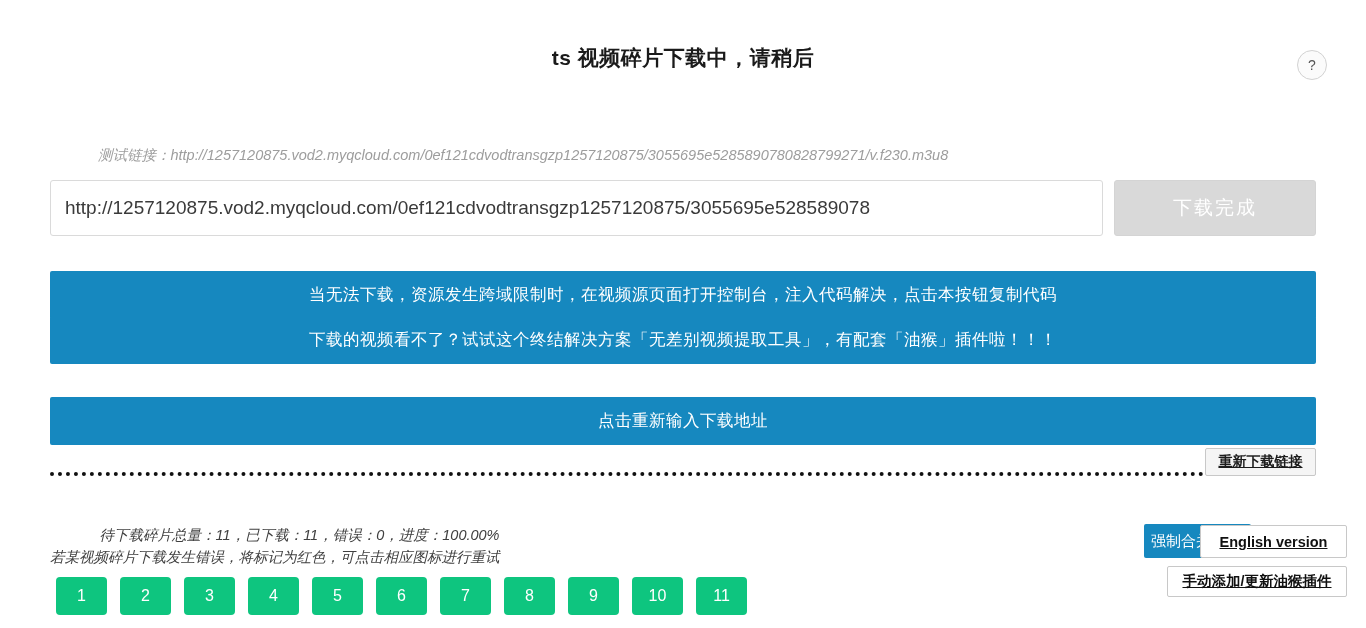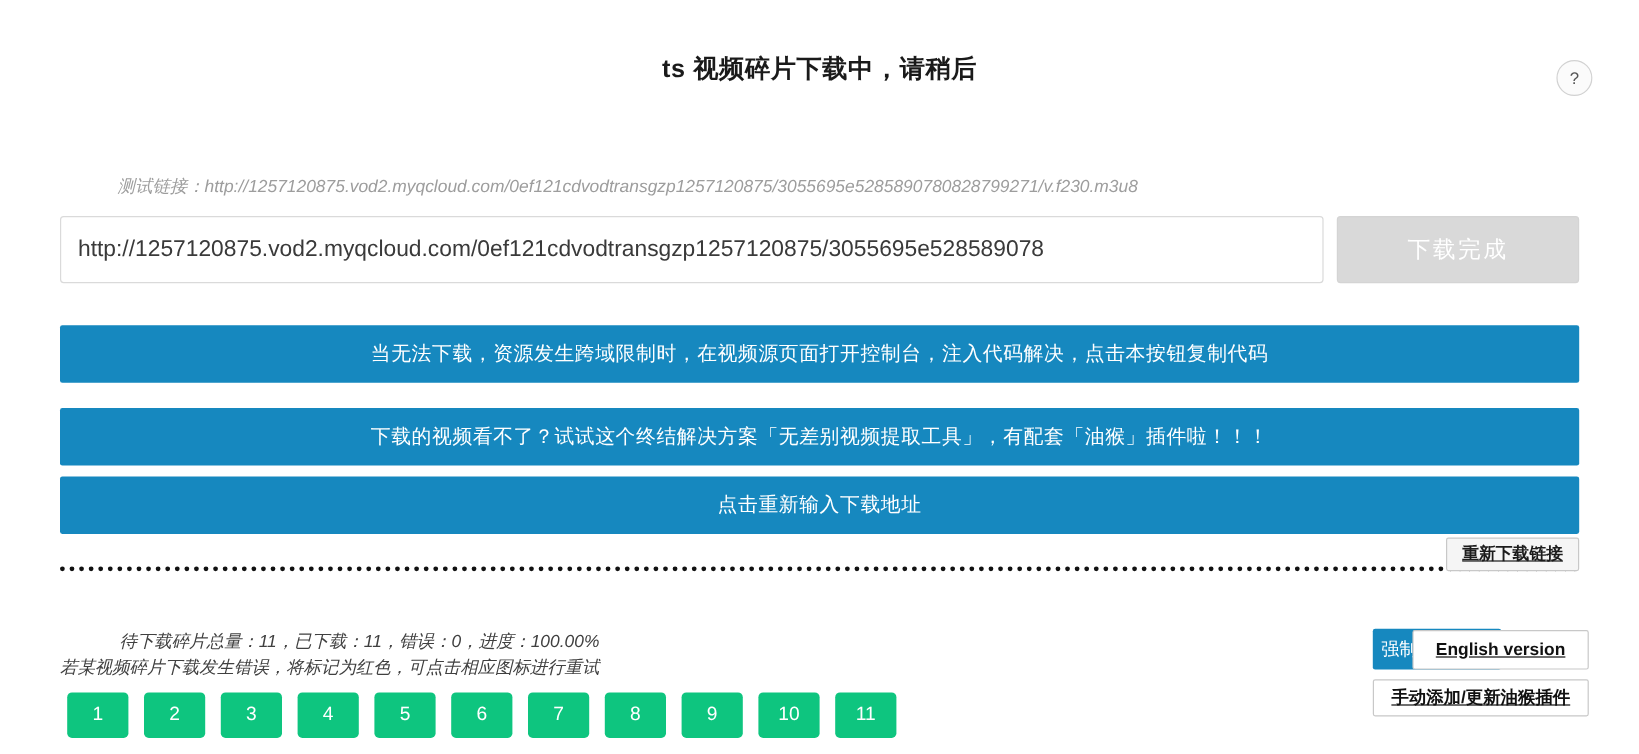--- a/index.html
+++ b/index.html
@@ -113,21 +113,21 @@
     font-family: "Liberation Sans", "DejaVu Sans", sans-serif;
     font-size: 16.5px;
     letter-spacing: 0.5px;
     cursor: pointer;
     display: flex;
     align-items: center;
     justify-content: center;
     text-align: center;
   }
   #blue-1 { top: 271px; }
-  #blue-2 { top: 340px; }
+  #blue-2 { top: 316px; }
   #blue-3 { top: 397px; }
 
   
   .reload-chip {
     position: absolute;
     top: 448px;
     left: 1205px;
     width: 111px;
     height: 28px;
     background: #f5f5f5;
@@ -219,20 +219,21 @@
     border-radius: 2px;
     display: flex;
     align-items: center;
     justify-content: center;
     font-size: 14.5px;
     font-weight: bold;
     color: #111111;
     text-decoration: underline;
     cursor: pointer;
     z-index: 5;
+    margin-left: 23px;
   }
   #chip-english {
     top: 525px;
     left: 1177px;
     width: 147px;
     height: 33px;
   }
   #chip-tampermonkey {
     top: 566px;
     left: 1144px;

